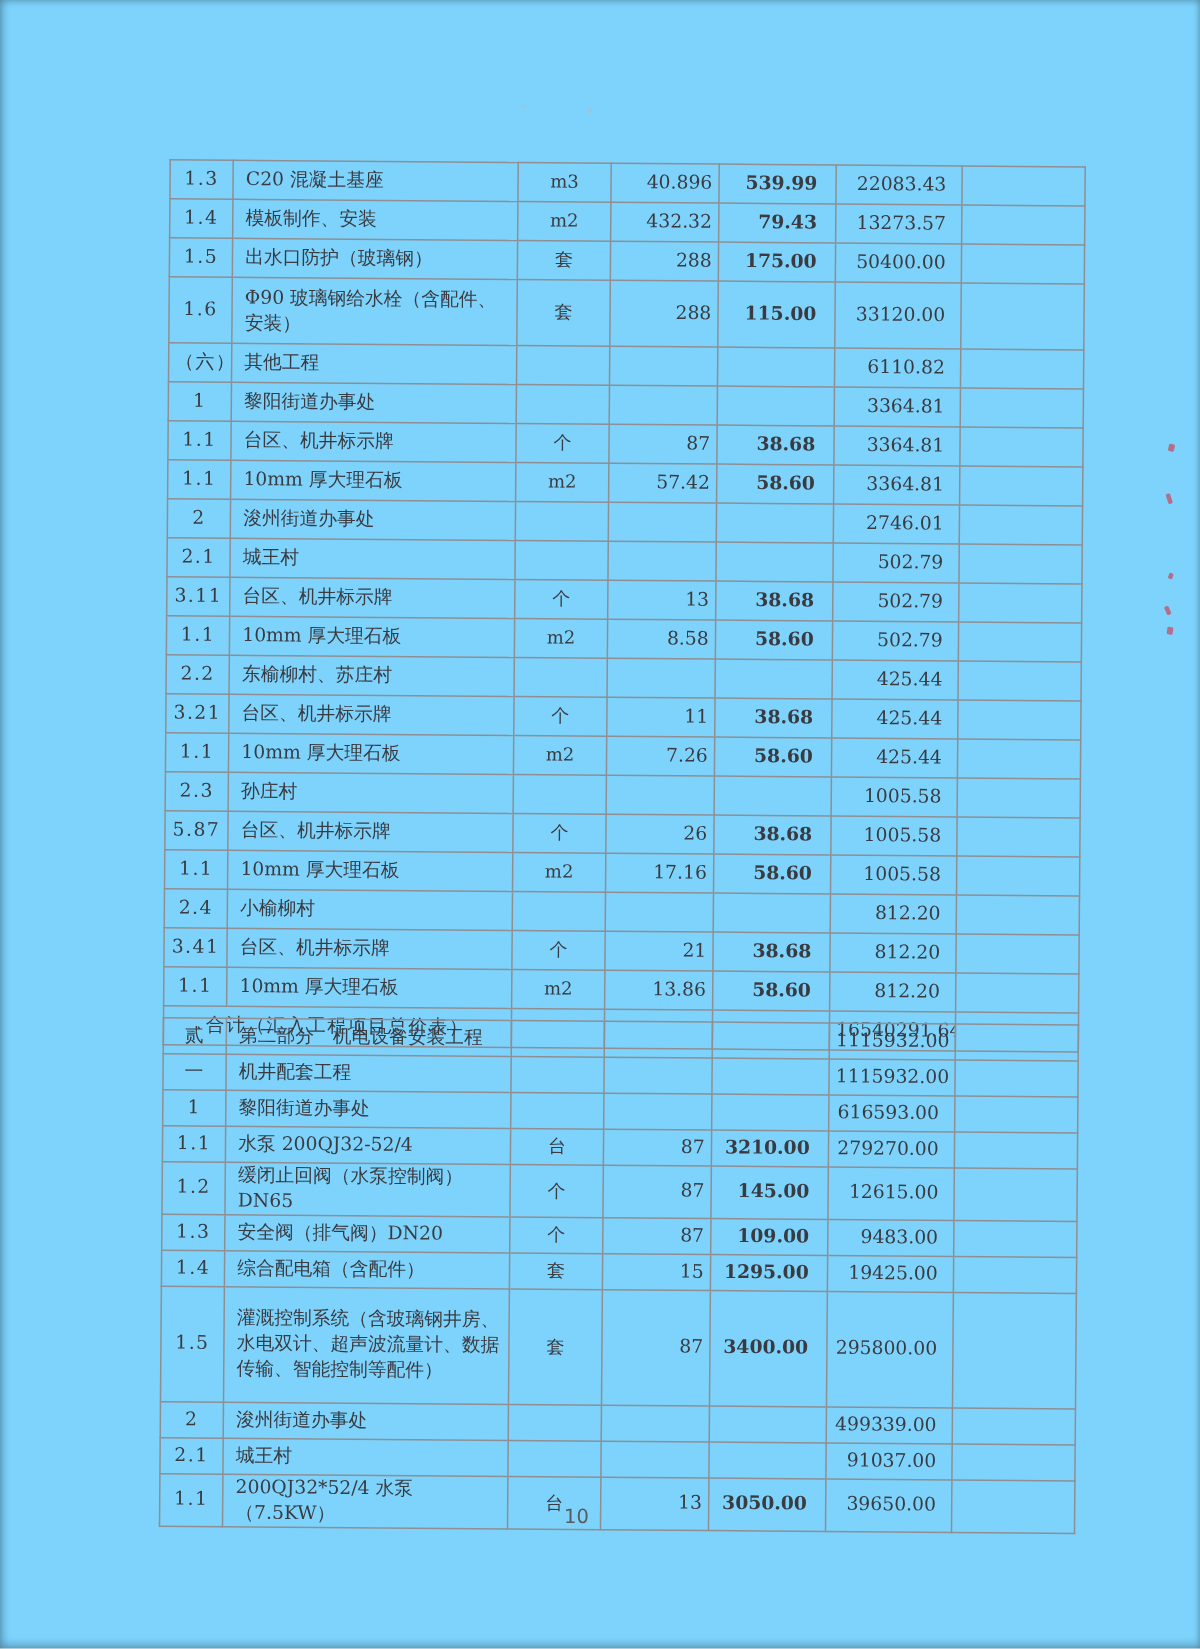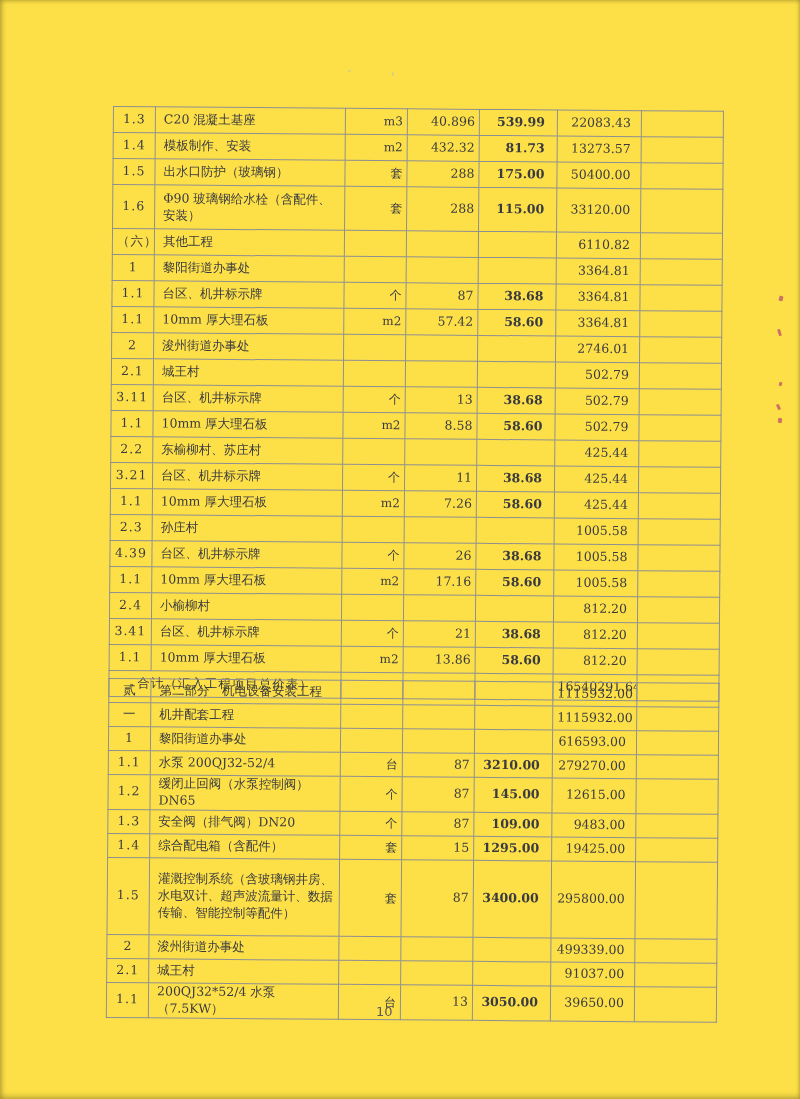--- a/index.html
+++ b/index.html
@@ -1,19 +1,19 @@
 <!DOCTYPE html>
 <html><head>
 <meta charset="utf-8">
 <style>
   html, body { margin: 0; padding: 0; background: #ffffff; }
   .page {
     position: relative;
     width: 800px; height: 1099px;
-    background: #fde047;
+    background: #7dd3fc;
     overflow: hidden;
     font-family: "DejaVu Serif", serif;
     color: #34353b;
     box-shadow:
       inset 3px 0 4px rgba(0,0,0,0.16),
       inset 0 3px 3px rgba(0,0,0,0.07),
       inset -2px 0 3px rgba(0,0,0,0.10),
       inset 0 -4px 5px rgba(0,0,0,0.14);
   }
   .rot {
@@ -37,21 +37,21 @@
     vertical-align: middle;
     overflow: hidden;
     color: #3a3b41;
   }
   #table1 tr { height: 26px; }
   #table2 tr { height: 24px; }
   tr.tall2 { height: 44px !important; }
   tr.tall4 { height: 77px !important; }
   .c-sn    { text-align: center; letter-spacing: 1px; }
   .c-name  { text-align: left; padding-left: 8px !important; }
-  .c-unit  { text-align: right; font-size: 12px !important; margin-left: 16px; }
+  .c-unit  { text-align: center; font-size: 12px !important; margin-left: 16px; }
   .c-qty   { text-align: right; }
   .c-price { text-align: right; padding-right: 12px !important; font-weight: bold; }
   .c-amt   { text-align: right; padding-right: 10px !important; border-radius: 10px; }
   .total-row .c-label { text-align: center; letter-spacing: 1px; }
   .page-number {
     position: absolute; left: 376px; top: 1004px;
     font-family: "DejaVu Sans", sans-serif;
     font-size: 13px; color: #5a5a5e;
   }
   .speck { position: absolute; border-radius: 50%; background: #b9b9bd; opacity: 0.55; }
@@ -90,21 +90,21 @@
       <td class="c-qty">40.896</td>
       <td class="c-price">539.99</td>
       <td class="c-amt">22083.43</td>
       <td class="c-extra"></td>
     </tr>
           <tr>
       <td class="c-sn">1.4</td>
       <td class="c-name">模板制作、安装</td>
       <td class="c-unit">m2</td>
       <td class="c-qty">432.32</td>
-      <td class="c-price">81.73</td>
+      <td class="c-price">79.43</td>
       <td class="c-amt">13273.57</td>
       <td class="c-extra"></td>
     </tr>
           <tr>
       <td class="c-sn">1.5</td>
       <td class="c-name">出水口防护（玻璃钢）</td>
       <td class="c-unit">套</td>
       <td class="c-qty">288</td>
       <td class="c-price">175.00</td>
       <td class="c-amt">50400.00</td>
@@ -221,21 +221,21 @@
           <tr>
       <td class="c-sn">2.3</td>
       <td class="c-name">孙庄村</td>
       <td class="c-unit"></td>
       <td class="c-qty"></td>
       <td class="c-price"></td>
       <td class="c-amt">1005.58</td>
       <td class="c-extra"></td>
     </tr>
           <tr>
-      <td class="c-sn">4.39</td>
+      <td class="c-sn">5.87</td>
       <td class="c-name">台区、机井标示牌</td>
       <td class="c-unit">个</td>
       <td class="c-qty">26</td>
       <td class="c-price">38.68</td>
       <td class="c-amt">1005.58</td>
       <td class="c-extra"></td>
     </tr>
           <tr>
       <td class="c-sn">1.1</td>
       <td class="c-name">10mm 厚大理石板</td>

